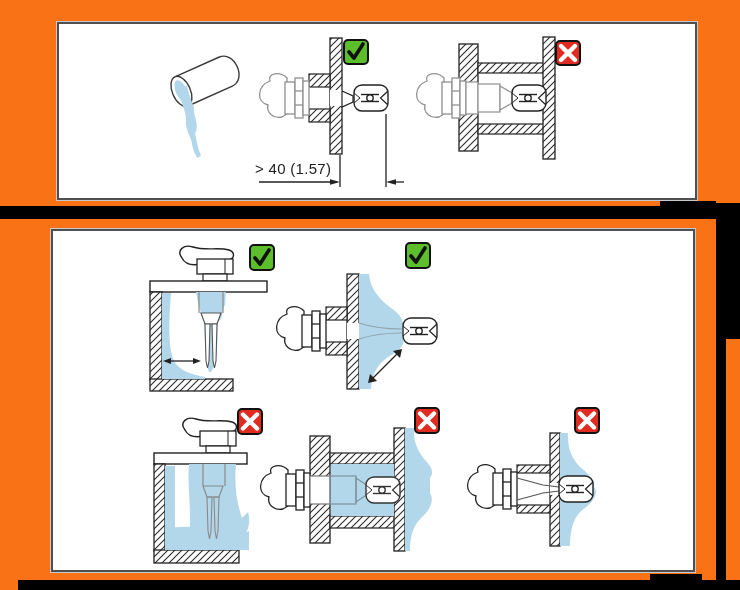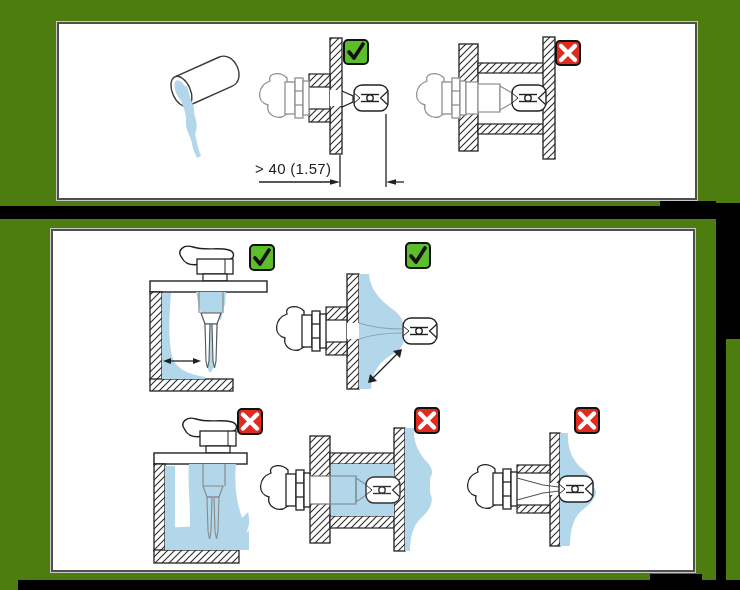--- a/index.html
+++ b/index.html
@@ -1,16 +1,16 @@
 <!DOCTYPE html>
 <html style="--liquid: #b3d7ea;"><head>
 <meta charset="utf-8">
 <style>
   html,body{margin:0;padding:0;background:#fff;}
-  .stage{position:relative;width:740px;height:590px;background:#4d7c0f;overflow:hidden;
+  .stage{position:relative;width:740px;height:590px;background:#f97316;overflow:hidden;
          font-family:"Liberation Sans",sans-serif;}
   .panel{position:absolute;background:#fff;border:2px solid #4f4f4f;outline:1px solid #c9c9c9;}
   #panel-top{left:57px;top:22px;width:636px;height:174px;}
   #panel-bottom{left:51px;top:229px;width:640px;height:339px;}
   .panel svg{position:absolute;left:0;top:0;}
   .artifact{position:absolute;background:#000;}
   .dim-label{position:absolute;left:196px;top:136px;font-size:15px;color:#1d1d1d;
              white-space:nowrap;letter-spacing:.3px;}
   .liq{fill:var(--liquid,#b3d7ea);}
   .ln{stroke:#222;stroke-width:1.3;fill:none;}

